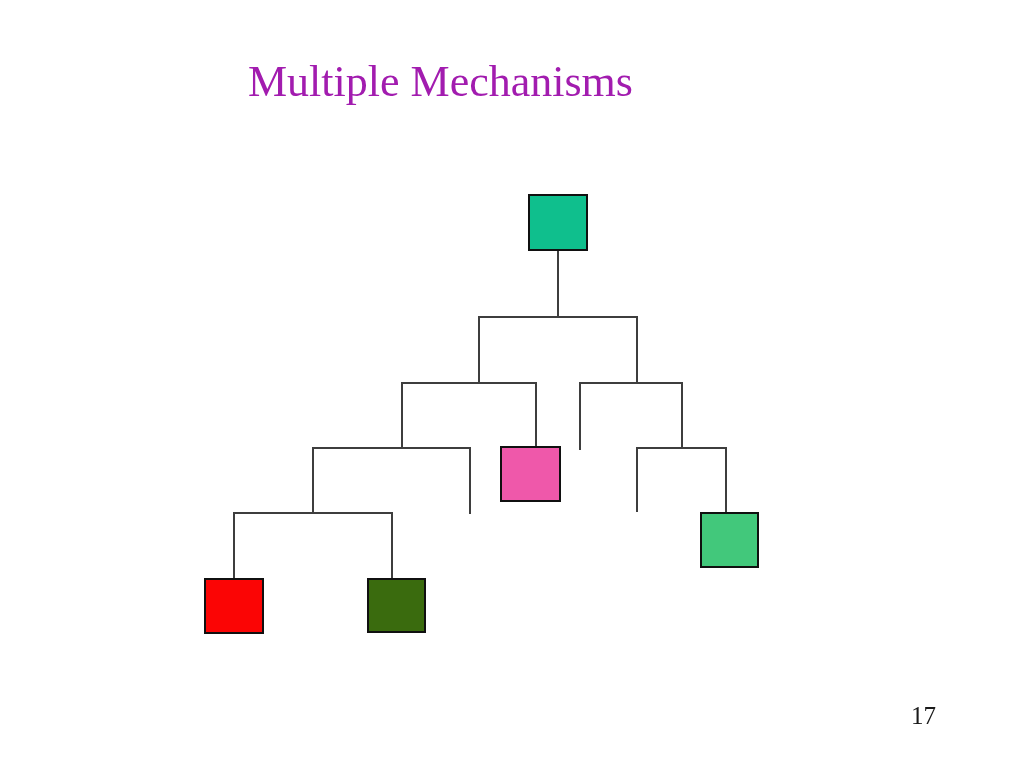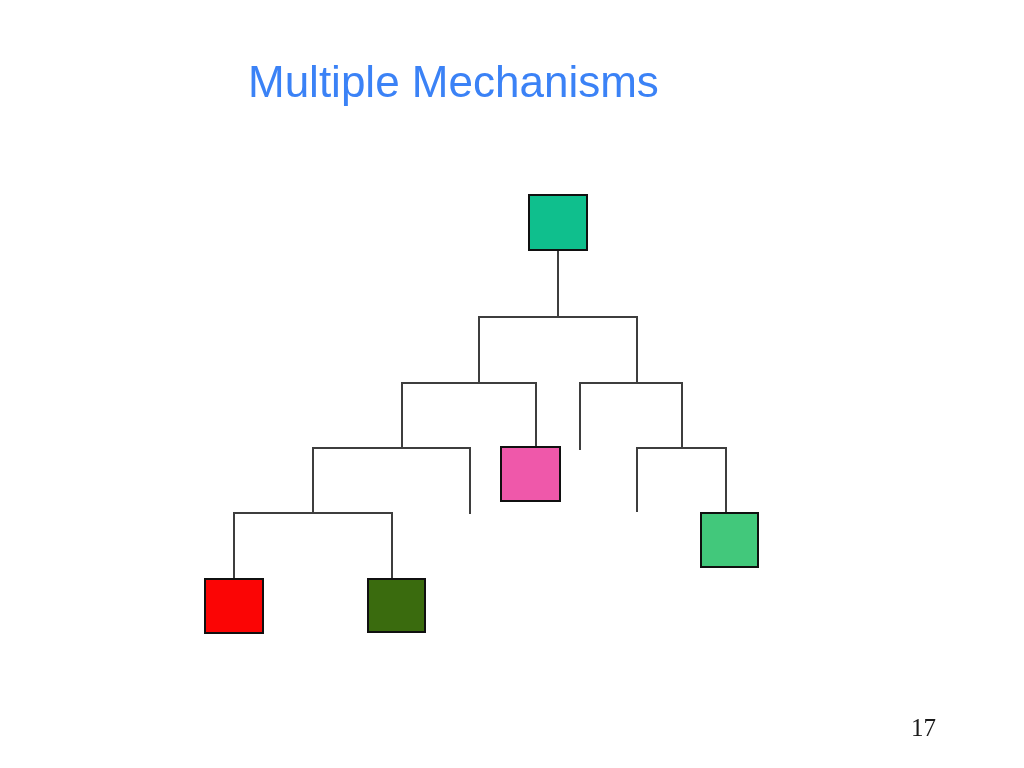--- a/index.html
+++ b/index.html
@@ -16,42 +16,41 @@
   }
   .slide {
     position: absolute;
     inset: 0;
     background: #ffffff;
   }
   .slide-title {
     position: absolute;
     left: 248px;
     top: 60px;
-    font-family: Liberation Sans, sans-serif;
+    font-family: Liberation Serif, serif;
     font-size: 44px;
     font-weight: 400;
     line-height: 1.0;
-    color: #3b82f6;
+    color: #a21caf;
     letter-spacing: 0;
     white-space: nowrap;
   }
   .tree-svg {
     position: absolute;
     left: 0;
     top: 0;
   }
   .page-number {
     position: absolute;
     left: 911px;
     top: 703px;
     font-family: "Liberation Serif", serif;
     font-size: 25px;
     line-height: 1.0;
     color: #1a1a1a;
-    margin-top: 12px;
   }
 </style>
 </head>
 <body>
 
 <div class="slide">
 
   <div class="slide-title">Multiple Mechanisms</div>
 
   <svg class="tree-svg" width="1024" height="768" viewBox="0 0 1024 768" xmlns="http://www.w3.org/2000/svg">

